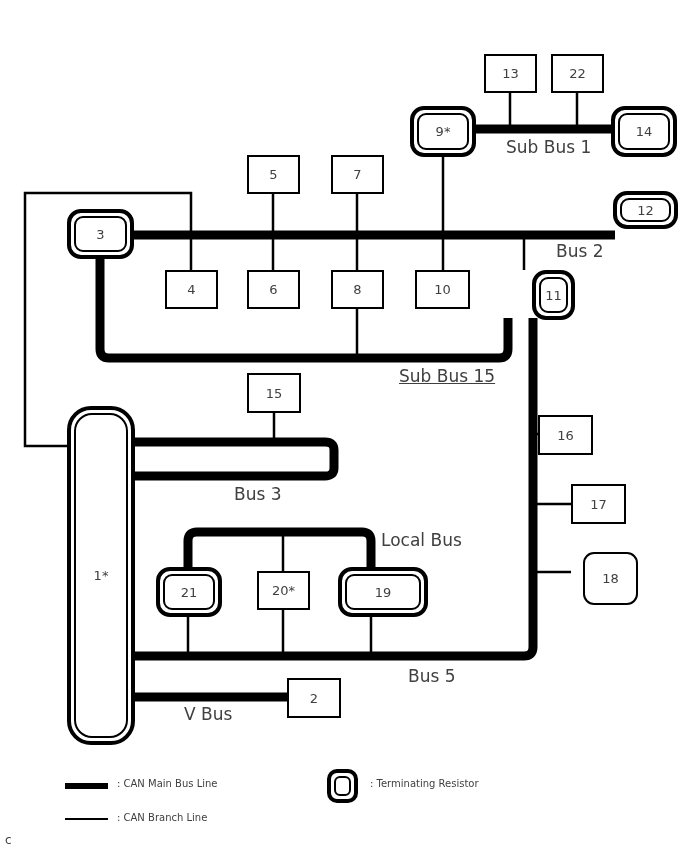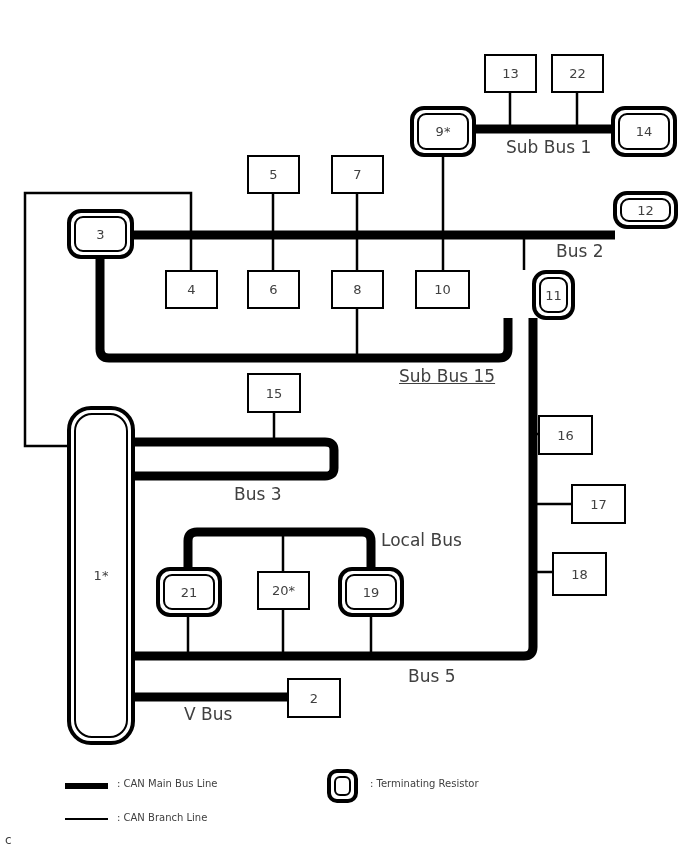--- a/index.html
+++ b/index.html
@@ -93,21 +93,21 @@
     </div>
   <div class="ecu" style="left:247px;top:373px;width:54px;height:40px;text-align:center;">
       <span>15</span>
     </div>
   <div class="ecu" style="left:538px;top:415px;width:55px;height:40px;">
       <span>16</span>
     </div>
   <div class="ecu" style="left:571px;top:484px;width:55px;height:40px;">
       <span>17</span>
     </div>
-  <div class="ecu" style="left:552px;top:552px;width:55px;height:44px;">
+  <div class="ecu" style="left:583px;top:552px;width:55px;height:53px;border-radius:11px;">
       <span>18</span>
     </div>
   <div class="ecu" style="left:257px;top:571px;width:53px;height:39px;">
       <span>20*</span>
     </div>
   <div class="ecu" style="left:287px;top:678px;width:54px;height:40px;">
       <span>2</span>
     </div>
 
   <div class="term" style="left:410px;top:106px;width:66px;height:51px;">
@@ -133,21 +133,21 @@
   <div class="term" style="left:492px;top:270px;width:43px;height:50px;margin-left:40px;">
       <div class="term-inner">
         <span>11</span>
       </div>
     </div>
   <div class="term" style="left:156px;top:567px;width:66px;height:50px;">
       <div class="term-inner">
         <span>21</span>
       </div>
     </div>
-  <div class="term" style="left:338px;top:567px;width:66px;height:50px;text-align:right;">
+  <div class="term" style="left:338px;top:567px;width:90px;height:50px;text-align:right;">
       <div class="term-inner">
         <span>19</span>
       </div>
     </div>
   <div class="term tall" style="left:67px;top:406px;width:68px;height:339px;">
       <div class="term-inner">
         <span>1*</span>
       </div>
     </div>
 

